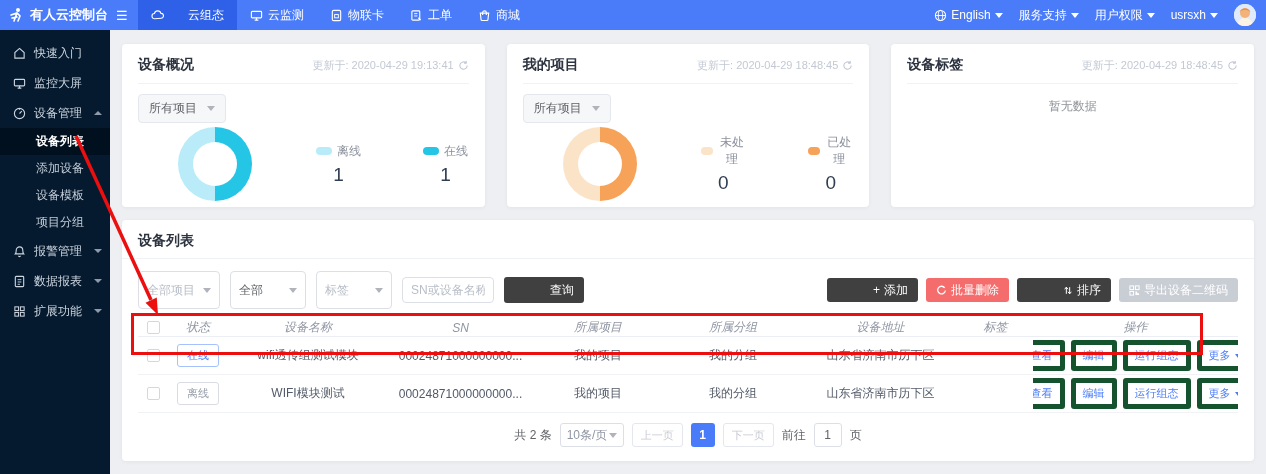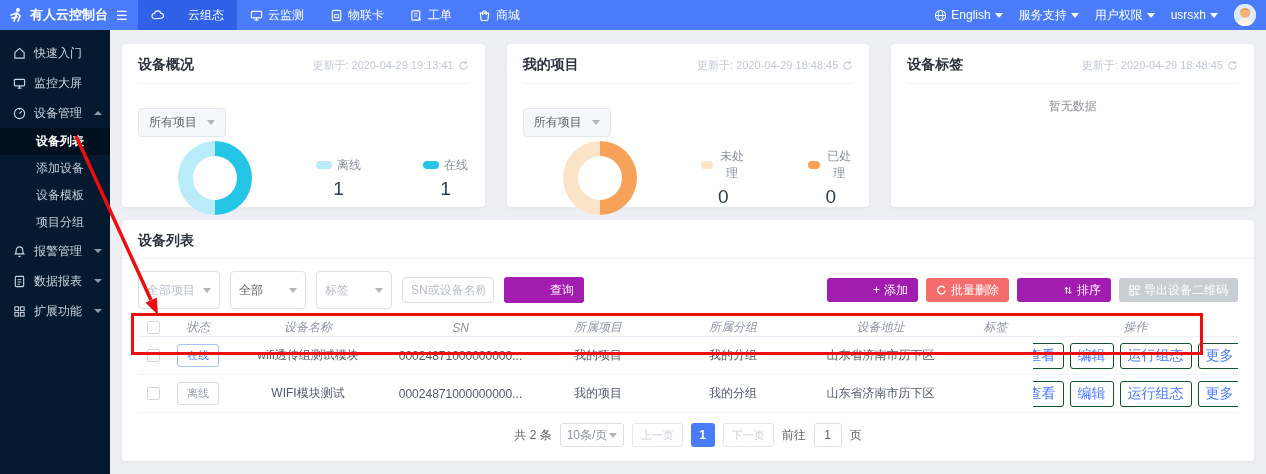--- a/index.html
+++ b/index.html
@@ -32,21 +32,21 @@
   .sub-item.active { background:#01101f; color:#fff; font-weight:bold; }
 
   .main { flex:1; padding:14px 12px 0 12px; }
 
   
   .cards { display:flex; gap:22px; }
   .card { flex:1; background:#fff; border-radius:4px; height:163px; padding:12px 16px; box-shadow:0 1px 4px rgba(0,0,0,.05); }
   .card-head { display:flex; justify-content:space-between; align-items:center; padding-bottom:9px; border-bottom:1px solid #f0f2f5; }
   .card-title { font-size:14px; font-weight:bold; color:#2d3440; }
   .card-updated { font-size:11px; color:#c3c9d4; display:flex; align-items:center; gap:4px; }
-  .proj-select { display:inline-flex; align-items:center; gap:10px; margin-top:24px; padding:5px 10px; background:#f6f7f9; border:1px solid #e4e7ed; border-radius:4px; color:#606266; cursor:pointer; }
+  .proj-select { display:inline-flex; align-items:center; gap:10px; margin-top:10px; padding:5px 10px; background:#f6f7f9; border:1px solid #e4e7ed; border-radius:4px; color:#606266; cursor:pointer; }
   .caret-g { width:0; height:0; border-left:4px solid transparent; border-right:4px solid transparent; border-top:5px solid #b0b3bb; }
   .chart-row { display:flex; align-items:center; margin-top:4px; }
   .donut { width:74px; height:74px; border-radius:50%; position:relative; margin-left:40px; flex:none; }
   .donut::after { content:""; position:absolute; inset:15px; background:#fff; border-radius:50%; }
   .legend { display:flex; gap:62px; margin-left:64px; }
   .legend-item { text-align:center; }
   .legend-top { display:flex; align-items:center; gap:5px; color:#8a909c; font-size:12px; }
   .sw { width:16px; height:8px; border-radius:4px; display:inline-block; }
   .legend-val { font-size:19px; color:#2f3e52; margin-top:4px; }
   .empty-text { text-align:center; color:#909399; margin-top:14px; font-size:12px; }
@@ -56,37 +56,37 @@
   .panel-title { font-size:14px; font-weight:bold; color:#2d3440; padding:4px 0 8px; }
   .panel-divider { height:1px; background:#f0f2f5; margin:0 -16px; }
   .toolbar { display:flex; align-items:center; gap:10px; margin-top:12px; }
   .sel { width:76px; height:26px; border:1px solid #dcdfe6; border-radius:4px; background:#fff; display:flex; align-items:center; justify-content:space-between; padding:18px 8px; cursor:pointer; }
   .sel .txt { overflow:hidden; white-space:nowrap; }
   .placeholder { color:#b8bdc7; }
   .value { color:#606266; }
   .search-input { width:92px; height:26px; border:1px solid #dcdfe6; border-radius:4px; padding:0 8px; font-size:12px; font-family:inherit; color:#606266; }
   .search-input::placeholder { color:#b8bdc7; }
   .btn { height:24px; border:none; border-radius:3px; color:#fff; font-size:12px; font-family:inherit; padding:0 10px; cursor:pointer; display:inline-flex; align-items:center; gap:4px; }
-  .btn-blue { background:#a21caf;padding-left:46px; }
+  .btn-blue { background:#404040;padding-left:46px; }
   .btn-red { background:#f56c6c; }
   .btn-disabled { background:#c9cdd4; cursor:not-allowed; }
   .btn-query { height:26px; }
   .toolbar-right { margin-left:auto; display:flex; gap:8px; }
 
   .tbl { margin-top:10px; }
   .tr { display:grid; grid-template-columns:30px 60px 160px 145px 130px 140px 155px 75px 1fr; align-items:center; }
   .th { height:18px; color:#8f95a3; border-bottom:1px solid #ebeef5; font-size:12px;font-style:italic; }
   .row { height:38px; border-bottom:1px solid #f0f2f6; position:relative; }
   .cell { text-align:center; overflow:hidden; white-space:nowrap; }
   .cb { width:13px; height:13px; border:1px solid #d4d7dd; border-radius:2px; background:#fff; margin:0 auto; cursor:pointer; }
   .badge { display:inline-block; padding:3px 9px; border-radius:3px; font-size:11px; border:1px solid; background:#fff; }
   .badge-online { color:#4a7cfa; border-color:#a5c2fc; }
   .badge-offline { color:#9aa0ab; border-color:#d9dce2; }
   .ops { display:flex; gap:6px; justify-content:center; }
-  .op-btn { border:1px solid #14532d; background:#fff; color:#4a7cfa; border-radius:3px; font-size:14px; font-family:inherit; padding:3px 7px; cursor:pointer; display:inline-flex; align-items:center; gap:4px; white-space:nowrap; }
+  .op-btn { border:5px solid #14532d; background:#fff; color:#4a7cfa; border-radius:3px; font-size:11px; font-family:inherit; padding:3px 7px; cursor:pointer; display:inline-flex; align-items:center; gap:4px; white-space:nowrap; }
   .caret-b { width:0; height:0; border-left:3.5px solid transparent; border-right:3.5px solid transparent; border-top:4px solid #4a7cfa; }
 
   .pagination { display:flex; align-items:center; justify-content:center; gap:8px; margin-top:10px; color:#606266; }
   .pg-size { width:64px; height:24px; border:1px solid #dcdfe6; border-radius:3px; display:flex; align-items:center; justify-content:space-between; padding:0 6px; color:#8f95a3; cursor:pointer; }
   .pg-btn { height:24px; padding:0 8px; border:1px solid #e4e7ed; border-radius:3px; background:#fff; color:#c9ccd4; font-size:11px; display:flex; align-items:center; cursor:default; }
   .pg-cur { width:24px; height:24px; background:#4a7cfa; color:#fff; border-radius:3px; display:flex; align-items:center; justify-content:center; font-weight:bold; }
   .pg-input { width:28px; height:24px; border:1px solid #dcdfe6; border-radius:3px; text-align:center; font-size:12px; font-family:inherit; color:#606266; }
 
   
   .anno-svg { position:absolute; left:0; top:0; width:1266px; height:474px; pointer-events:none; z-index:60; }

